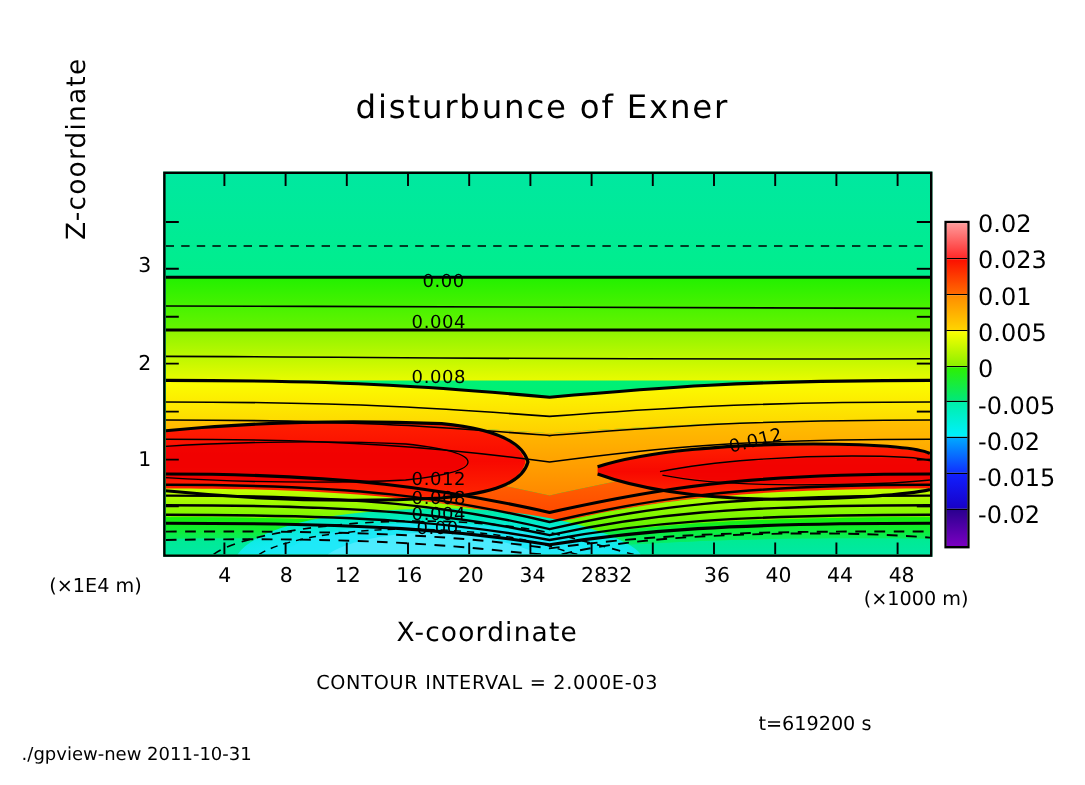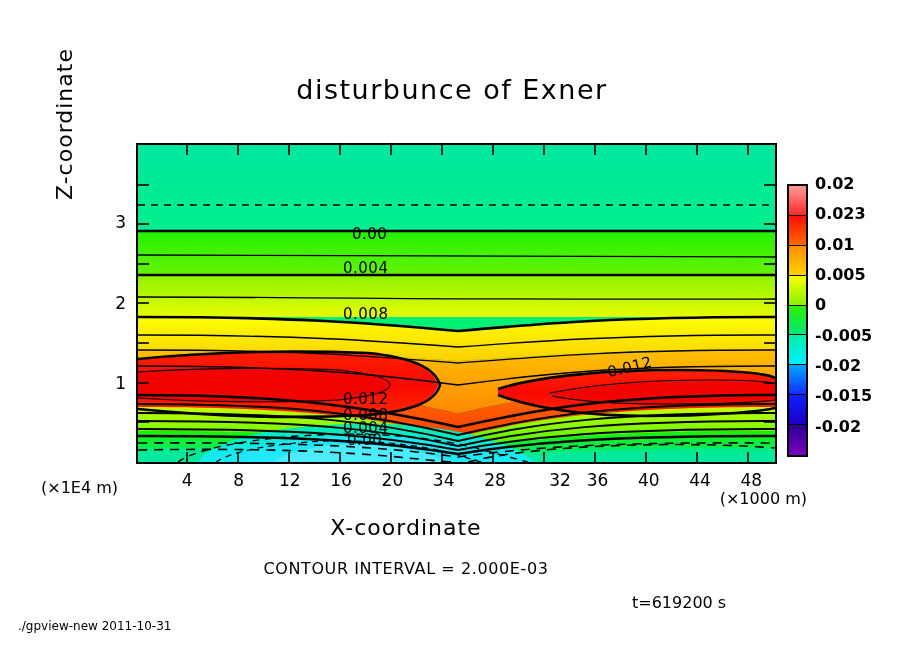--- a/index.html
+++ b/index.html
@@ -111,24 +111,23 @@
   .cbar-band {
     position: relative;
     width: 100%;
     border-bottom: 1.5px solid #000;
     box-sizing: border-box;
   }
   .cbar-band:last-child { border-bottom: none; }
   .cbar-tick-label {
     position: absolute;
     left: 815px;
-    font-size: 16px;
+    font-size: 20px;
     white-space: nowrap;
     line-height: 1;
-    font-weight: bold;
   }
 
   
   #contour-interval {
     position: absolute;
     left: 0; top: 559px;
     width: 904px;
     text-align: center;
     font-size: 16px;
     letter-spacing: 0.6px;
@@ -137,21 +136,21 @@
   }
   #time-stamp {
     position: absolute;
     left: 632px; top: 593px;
     font-size: 16px;
     white-space: nowrap;
   }
   #footer-left {
     position: absolute;
     left: 18px; top: 619px;
-    font-size: 12px;
+    font-size: 15px;
     white-space: nowrap;
   }
   #footer-right {
     position: absolute;
     left: 568px; top: 638px;
     font-size: 10px;
     white-space: nowrap;
   }
 
   
@@ -359,21 +358,21 @@
     </div>
 
   <div id="xtick-layer">
       <div class="xtick-label" style="left: 187.28px; top: 470px;">4</div>
       <div class="xtick-label" style="left: 238.56px; top: 470px;">8</div>
       <div class="xtick-label" style="left: 289.84px; top: 470px;">12</div>
       <div class="xtick-label" style="left: 341.12px; top: 470px;">16</div>
       <div class="xtick-label" style="left: 392.4px; top: 470px;">20</div>
       <div class="xtick-label" style="left: 443.68px; top: 470px;">34</div>
       <div class="xtick-label" style="left: 494.96px; top: 470px;">28</div>
-      <div class="xtick-label" style="left: 560px; top: 470px;">32</div>
+      <div class="xtick-label" style="left: 516px; top: 470px;">32</div>
       <div class="xtick-label" style="left: 597.52px; top: 470px;">36</div>
       <div class="xtick-label" style="left: 648.8px; top: 470px;">40</div>
       <div class="xtick-label" style="left: 700.08px; top: 470px;">44</div>
       <div class="xtick-label" style="left: 751.36px; top: 470px;">48</div>
     </div>
 
   <div id="ytick-layer">
       <div class="ytick-label" style="left: 92px; top: 372.75px;">1</div>
       <div class="ytick-label" style="left: 92px; top: 292.5px;">2</div>
       <div class="ytick-label" style="left: 92px; top: 212.25px;">3</div>

